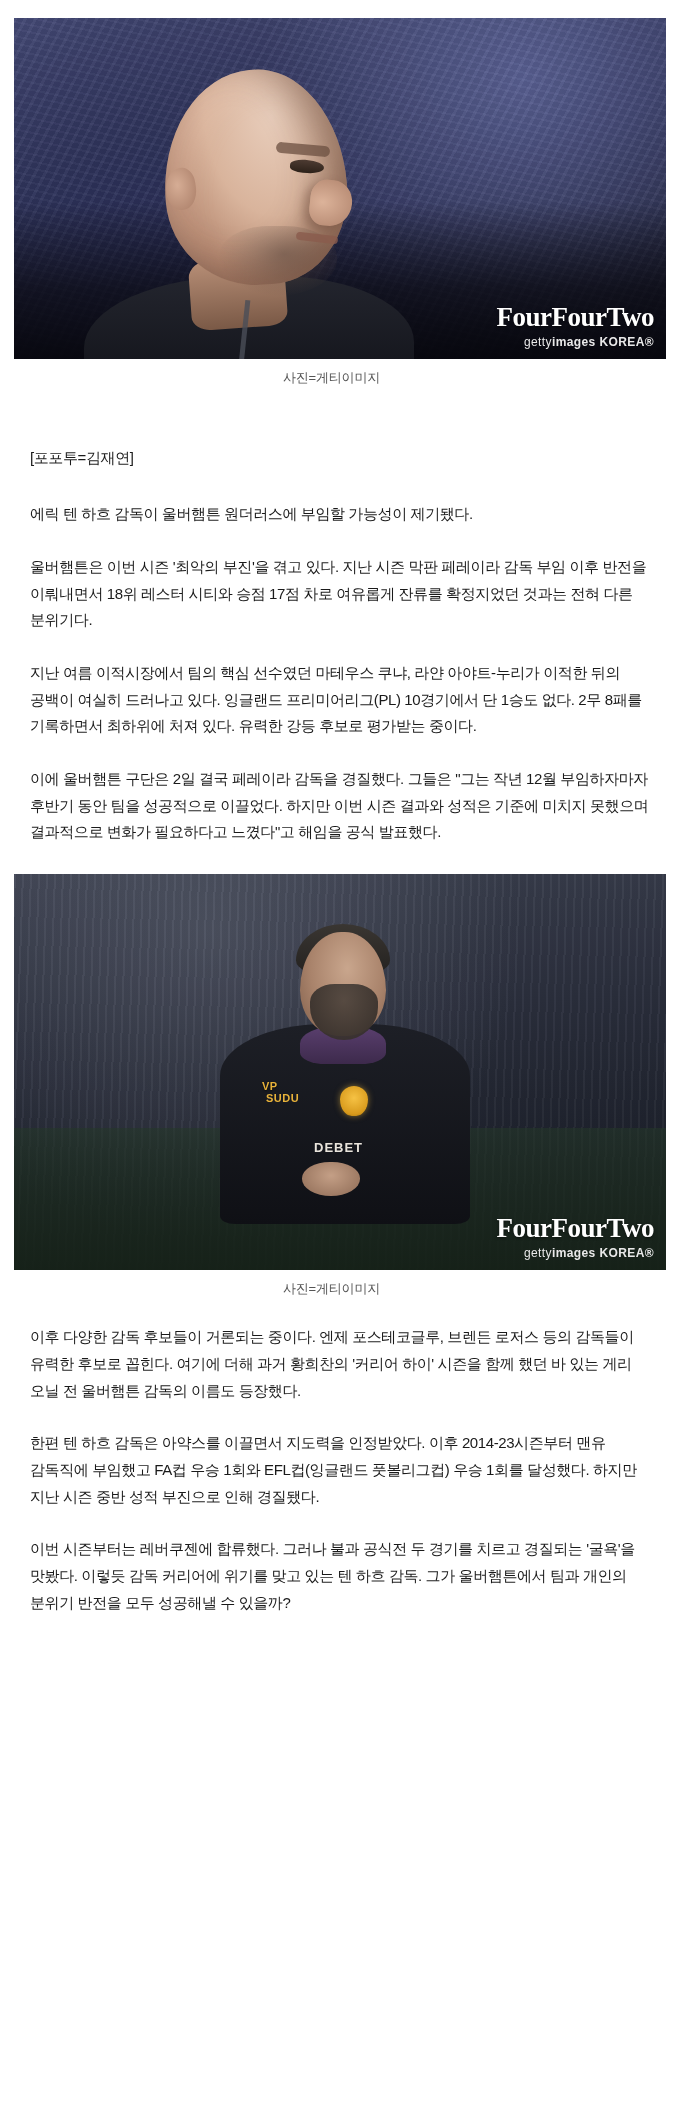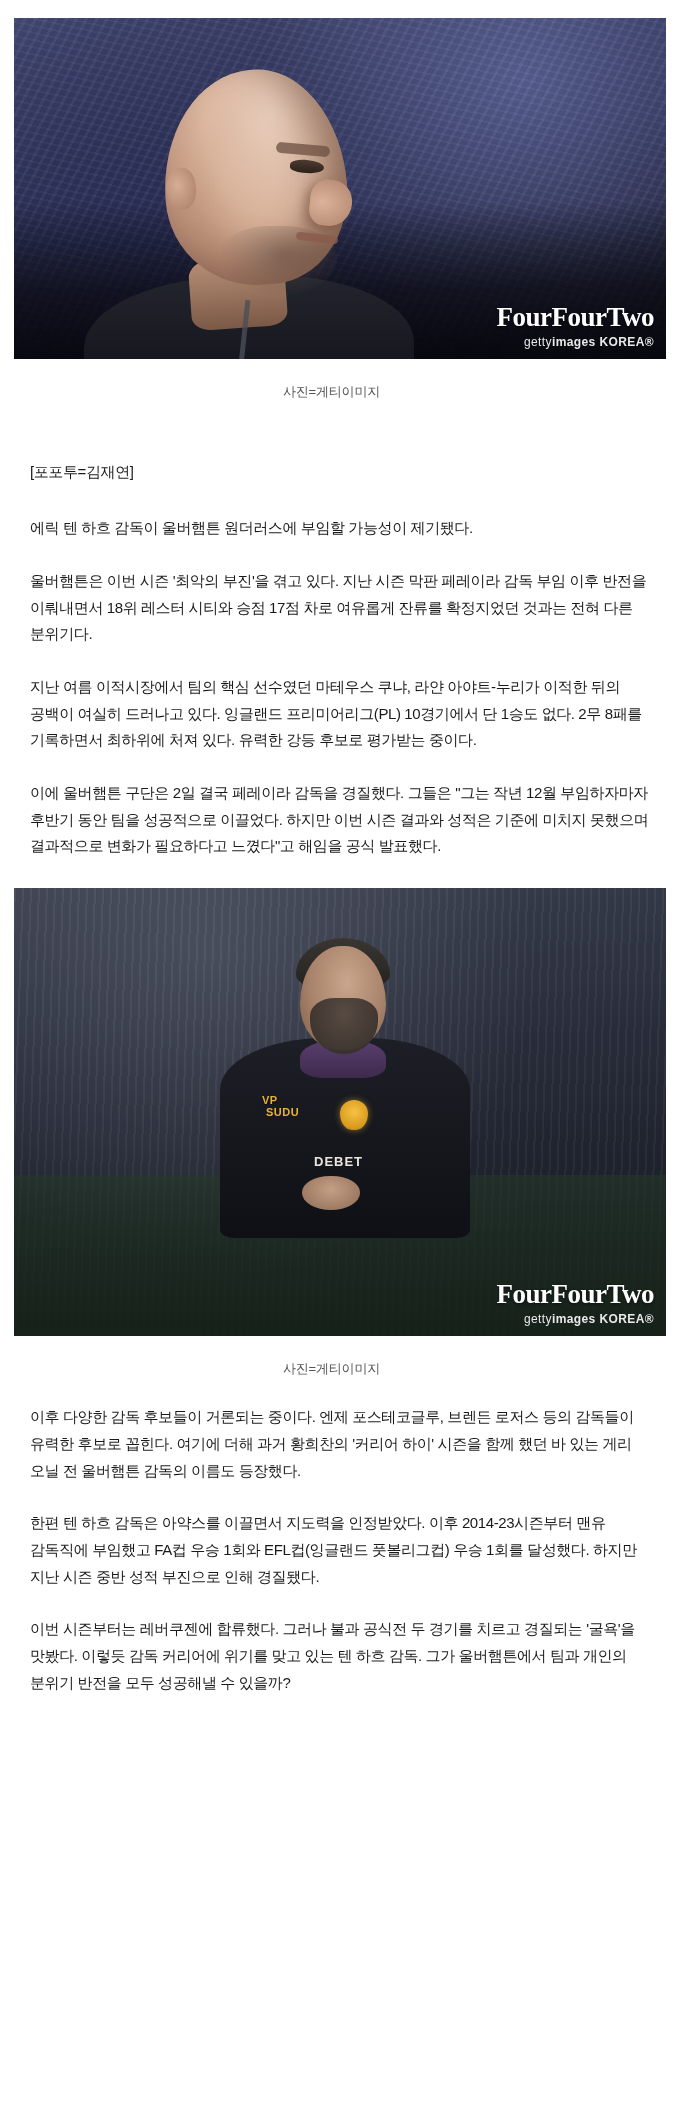--- a/index.html
+++ b/index.html
@@ -22,21 +22,21 @@
     padding: 0 14px;
   }
   .photo {
     position: relative;
     width: 652px;
     height: 341px;
     overflow: hidden;
     background: #2a2f45;
   }
   .photo-2 {
-    height: 448px;
+    height: 396px;
     background: #4c1d95;
   }
   
   .bg1 {
     position: absolute; inset: 0;
     background:
       radial-gradient(circle at 78% 18%, rgba(120,130,190,0.55) 0%, rgba(60,65,110,0) 45%),
       radial-gradient(circle at 20% 80%, rgba(40,45,85,0.9) 0%, rgba(40,45,85,0) 60%),
       linear-gradient(160deg, #4a4f7c 0%, #3a3e66 28%, #2e3156 55%, #23263f 80%, #191b2c 100%);
   }
@@ -230,21 +230,21 @@
     color: #e9e9e9;
     font-size: 12px;
     letter-spacing: .4px;
     text-align: right;
   }
   .wm-2 b { font-weight: bold; }
   .caption {
     text-align: center;
     font-size: 13px;
     color: #555555;
-    padding: 24px 0 0 0;
+    padding: 10px 0 0 0;
     letter-spacing: -0.2px;
   }
   .body-text {
     padding: 0 30px;
   }
   .byline {
     margin: 58px 0 0 0;
     font-size: 15px;
     line-height: 1.75;
     letter-spacing: -0.4px;

